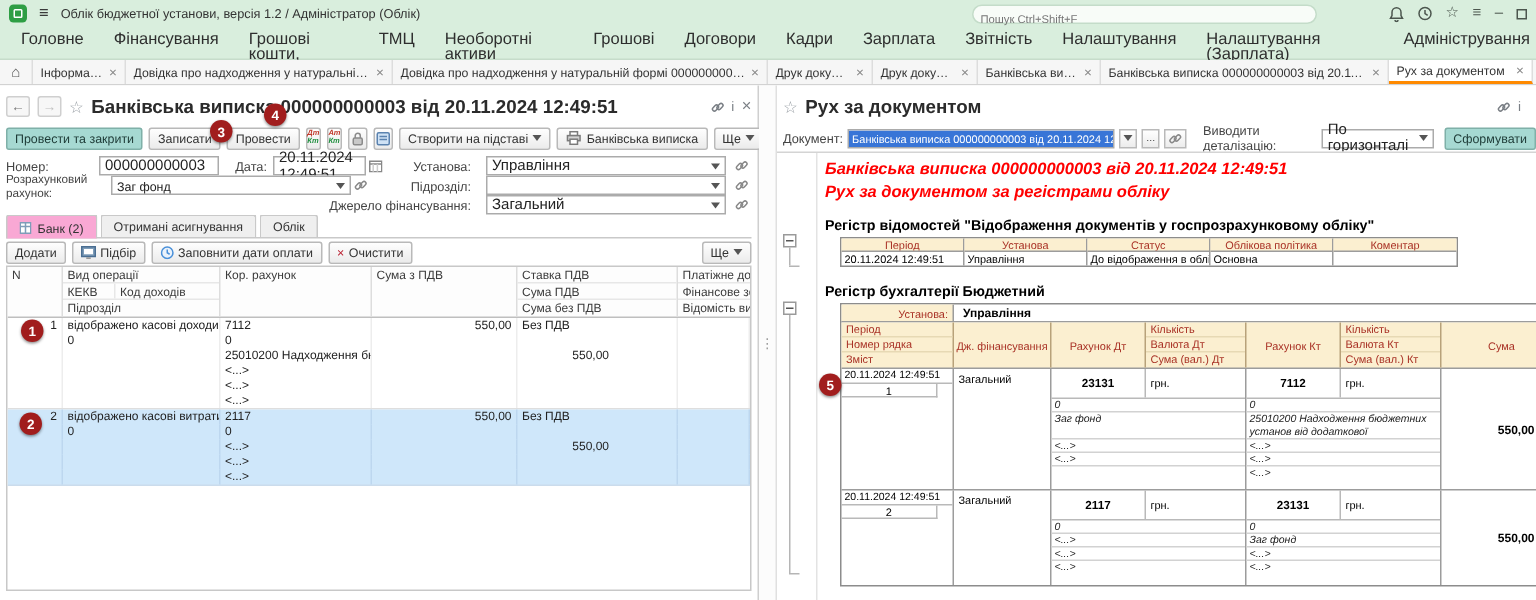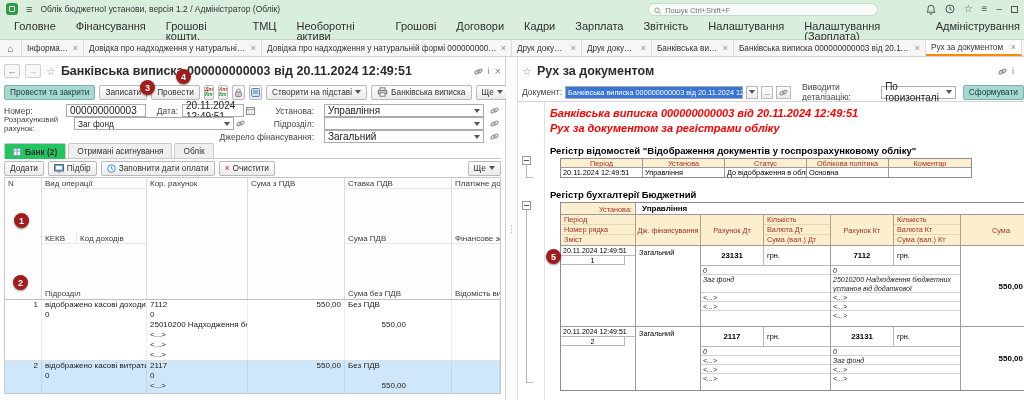--- a/index.html
+++ b/index.html
@@ -4,21 +4,21 @@
 <style>
   *{margin:0;padding:0;box-sizing:border-box;}
   html,body{width:1024px;height:400px;font-family:"Liberation Sans",sans-serif;background:#fff;overflow:hidden;position:relative;}
   
   .topbar{position:absolute;left:0;top:0;width:1024px;height:18px;background:#d9eedd;display:flex;align-items:center;padding:0 6px;gap:8px;}
   .appicon{width:12px;height:12px;border-radius:3px;background:#2e9e44;display:flex;align-items:center;justify-content:center;flex:0 0 auto;}
   .appicon span{display:block;width:6px;height:6px;border:1.5px solid #fff;border-radius:1px;}
   .hamb{font-size:11px;color:#3a3a3a;line-height:1;}
   .apptitle{font-size:8.5px;color:#333;}
   .topspacer{flex:1;}
-  .searchbox{width:230px;height:13px;border:1px solid #c4dcc9;border-radius:8px;background:rgba(255,255,255,.8);display:flex;align-items:flex-end;padding:0 5px;gap:4px;margin-right:40px;}
+  .searchbox{width:230px;height:13px;border:1px solid #c4dcc9;border-radius:8px;background:rgba(255,255,255,.8);display:flex;align-items:flex-end;padding:0 5px;gap:4px;margin-right:40px;flex-direction:column;}
   .searchbox input{border:none;outline:none;background:transparent;font-size:7.5px;color:#555;width:100%;font-family:"Liberation Sans",sans-serif;}
   .winicos{display:flex;align-items:center;gap:9px;}
   .wico{color:#4c564e;font-size:10px;line-height:1;display:flex;align-items:center;}
   .boxico{width:7px;height:7px;border:1px solid #4c564e;}
   .menubar{position:absolute;left:0;top:18px;width:1024px;height:22px;background:#d9eedd;border-bottom:1px solid #c6dcca;display:flex;align-items:flex-start;padding:2px 4px 0 14px;gap:20px;}
   .mitem{font-size:11px;color:#2e2e2e;white-space:pre-line;line-height:9.5px;padding-top:2px;cursor:default;}
   
   .tabbar{position:absolute;left:0;top:40px;width:1024px;height:17px;background:#f6f6f6;border-bottom:1px solid #d2d2d2;display:flex;}
   .tab{height:16px;border-right:1px solid #ddd;display:flex;align-items:center;padding:0 5px;gap:4px;font-size:8.2px;color:#333;background:#f6f6f6;}
   .tab .lbl{overflow:hidden;white-space:nowrap;text-overflow:ellipsis;flex:1;}
@@ -50,27 +50,27 @@
   .pushr{margin-left:auto;}
   
   .frow{position:absolute;height:13px;font-size:8.5px;color:#444;display:flex;align-items:center;}
   .flabel{display:block;}
   .inp{border:1px solid #ababab;background:#fff;height:13px;display:flex;align-items:center;padding:0 3px;font-size:10px;color:#222;}
   .combo .dar{margin-left:auto;}
   .linkbtn{width:12px;height:13px;display:flex;align-items:center;justify-content:center;border:1px solid transparent;}
   
   .subtabs{position:absolute;left:4px;right:4px;top:86px;height:16px;display:flex;align-items:flex-end;border-bottom:1px solid #c9c9c9;}
   .stab{height:15px;border:1px solid #c9c9c9;border-bottom:none;background:#efefef;font-size:8.3px;color:#333;display:flex;align-items:center;padding:0 8px;gap:4px;border-radius:2px 2px 0 0;margin-right:2px;}
-  .stab.active{background:#22c55e;margin-bottom:-1px;height:16px;font-weight:bold;}
+  .stab.active{background:#f9a8d4;margin-bottom:-1px;height:16px;}
   
   .ttb{position:absolute;left:4px;right:4px;top:103px;height:16px;display:flex;align-items:center;gap:4px;}
   .lgrid{position:absolute;left:4px;right:4px;top:120px;bottom:6px;border:1px solid #c8c8c8;overflow:hidden;font-size:8px;color:#222;}
   .lgh{display:grid;grid-template-columns:37px 105px 101px 97px 107px auto;border-bottom:1px solid #bfbfbf;background:#fdfdfd;color:#3c3c3c;}
   .lgh>div{border-right:1px solid #ddd;}
-  .h3{display:flex;flex-direction:column;gap:44px;}
+  .h3{display:flex;flex-direction:column;}
   .h3>div{height:11px;line-height:11px;padding:0 3px;border-bottom:1px solid #e7e7e7;white-space:nowrap;overflow:hidden;}
   .h3>div:last-child{border-bottom:none;}
   .hsplit{display:flex;padding:0 !important;}
   .hsplit>div{height:11px;line-height:11px;padding:0 3px;white-space:nowrap;overflow:hidden;}
   .hsplit>div:first-child{width:35px;border-right:1px solid #e7e7e7;}
   .lgl{display:grid;grid-template-columns:37px 105px 101px 97px 107px auto;height:10px;line-height:10px;}
   .lgl>div{border-right:1px solid #ededed;padding:0 3px;white-space:nowrap;overflow:hidden;}
   .lgl .cn{text-align:right;}
   .lgl .csm{text-align:right;}
   .lgl .crt.rsum{text-align:right;padding-right:45px;}

